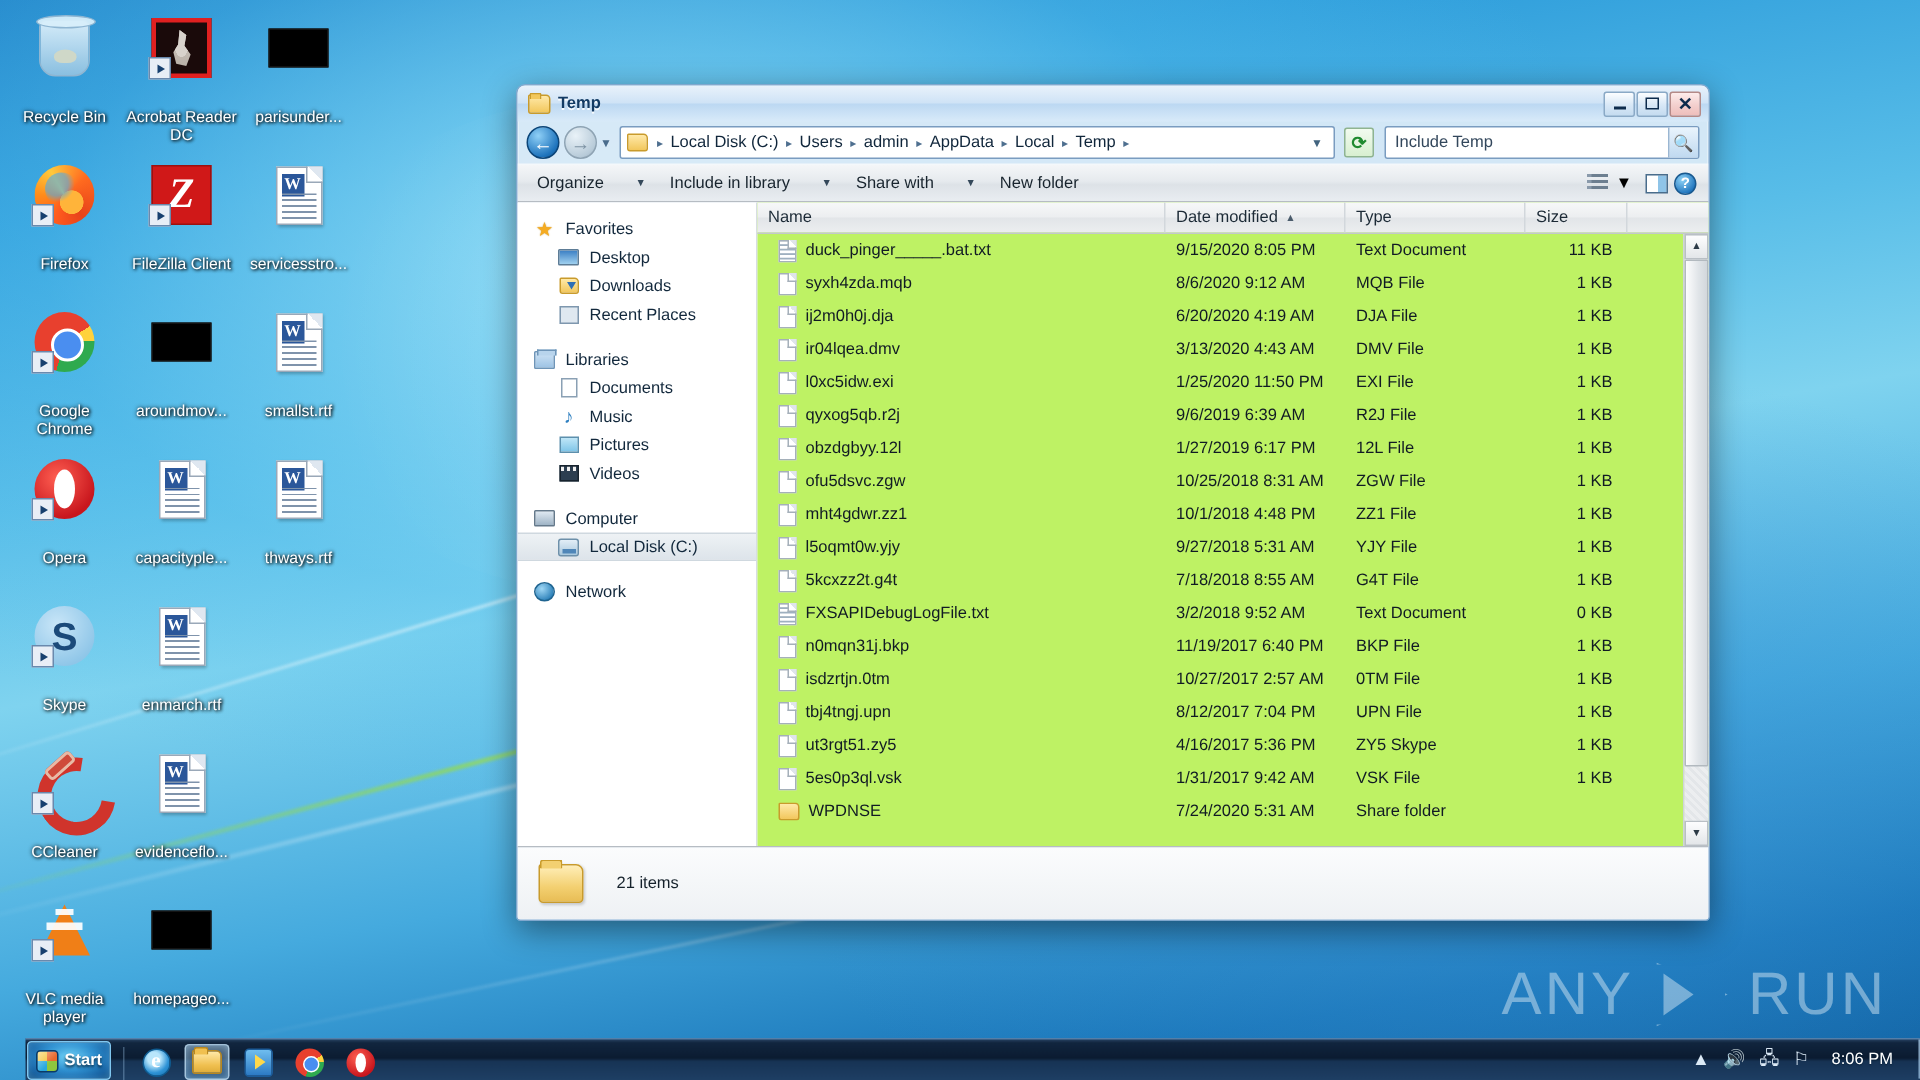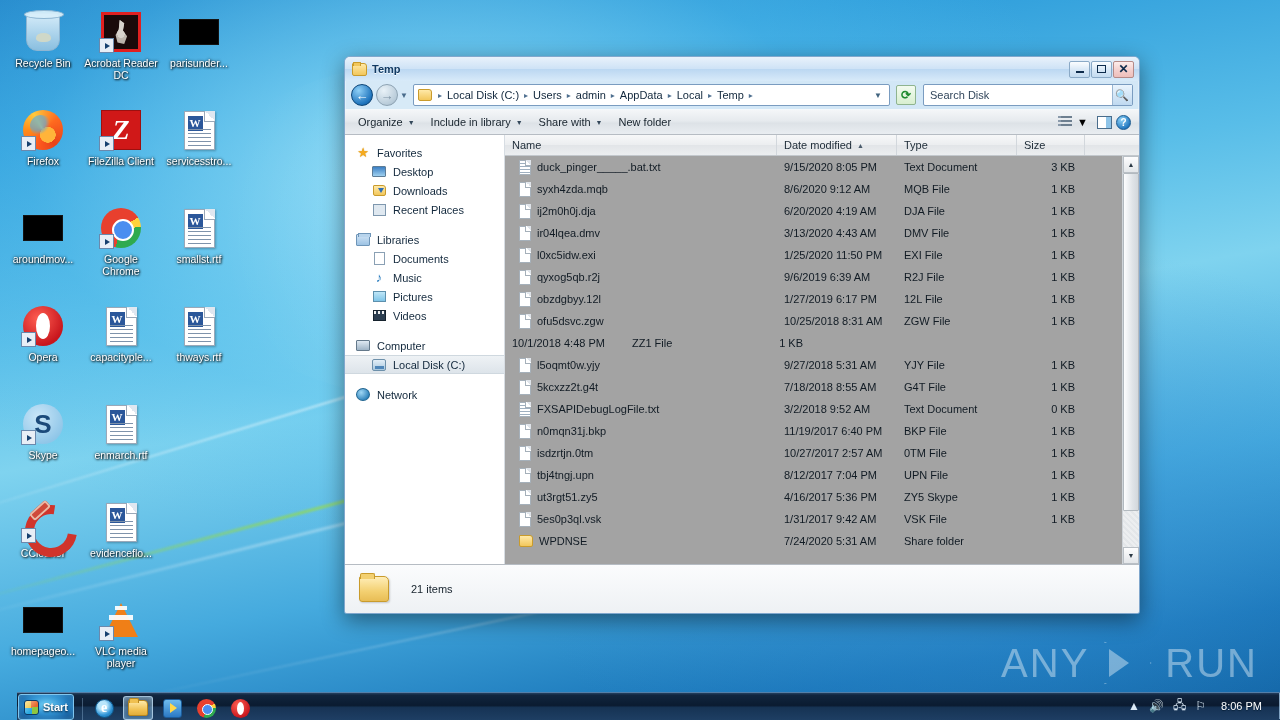--- a/index.html
+++ b/index.html
@@ -50,20 +50,21 @@
     display: grid;
     grid-template-columns: repeat(3, 74px);
     grid-auto-rows: 96px;
     gap: 2px 4px;
   }
   .dicon {
     width: 74px; height: 96px;
     display: flex; flex-direction: column; align-items: center;
     padding-top: 4px;
     cursor: default;
+    gap: 15px;
   }
   .dicon .glyph {
     width: 44px; height: 44px;
     position: relative;
     display: flex; align-items: center; justify-content: center;
     margin-bottom: 3px;
   }
   .dicon .lbl {
     color: #fff; font-size: 10.5px; line-height: 12px;
     text-align: center; width: 74px;
@@ -330,21 +331,21 @@
     height: 26px; flex: 0 0 26px;
     background: linear-gradient(180deg, #f4f6f8 0%, #e6eaee 45%, #dde2e7 55%, #e9edf1 100%);
     border-top: 1px solid #f4f8fb;
     border-bottom: 1px solid #b6bcc3;
     display: flex; align-items: center;
     padding: 0 6px; gap: 2px;
   }
   .cmd {
     font-size: 11px; color: #18242e;
     padding: 3px 7px; border-radius: 2px;
-    display: flex; align-items: center; gap: 5px;
+    display: flex; align-items: center; gap: 21px;
     cursor: default; white-space: nowrap;
   }
   .cmd .car { font-size: 7px; color: #34485a; }
   .cmd-right { margin-left: auto; display: flex; align-items: center; gap: 4px; padding-right: 2px;}
   .viewsel {
     display: flex; align-items: center; gap: 5px;
     padding: 2px 5px; border-radius: 2px;
   }
   .viewglyph {
     width: 14px; height: 12px;
@@ -410,21 +411,21 @@
   .ni-pics { width:13px;height:11px;background:linear-gradient(180deg,#bfe6f7,#7fc5e8);border:1px solid #5d90ad; }
   .ni-vids { width:13px;height:11px;background:#2c3e50;border:1px solid #16222d;
              background-image: repeating-linear-gradient(90deg,#f0f0f0 0 2px, #2c3e50 2px 4px);
              background-size: 100% 3px; background-repeat: no-repeat; background-position: 0 0, 0 8px; }
   .ni-comp { width:14px;height:11px;background:linear-gradient(180deg,#dfe9f2,#9fb4c6);border:1px solid #64798b;border-radius:1px; }
   .ni-disk { width:14px;height:12px;background:linear-gradient(180deg,#e2eef7,#a9c8de);border:1px solid #6d90aa;border-radius:2px; position:relative;}
   .ni-disk::after{content:"";position:absolute;left:2px;bottom:1px;width:9px;height:3px;background:#4f86b8;}
   .ni-net { width:14px;height:13px;border-radius:50%;background:radial-gradient(circle at 35% 32%,#9fd7f5,#2a7fb8 78%);border:1px solid #1f6490; }
 
   
-  .listarea { flex: 1; display: flex; flex-direction: column; min-width: 0; background:#a3a3a3; }
+  .listarea { flex: 1; display: flex; flex-direction: column; min-width: 0; background:#bef264; }
   .colhdr {
     height: 21px; flex: 0 0 21px;
     display: flex; align-items: stretch;
     background: linear-gradient(180deg, #f7f8f9 0%, #eceef0 48%, #e2e5e8 52%, #eceef0 100%);
     border-bottom: 1px solid #c3c8cd;
   }
   .ch {
     display: flex; align-items: center;
     padding: 0 7px; font-size: 11px; color: #1c2a36;
     border-right: 1px solid #d2d7dc;
@@ -655,30 +656,30 @@
         <span class="glyph">
           <span class="ic-doc">
             <span class="wmark">W</span>
             <span class="lines"></span>
           </span>
         </span>
         <span class="lbl">servicesstro...</span>
       </div>
       <div class="dicon">
         <span class="glyph">
-          <span class="ic-black"></span>
-        </span>
-        <span class="lbl">aroundmov...</span>
-      </div>
-      <div class="dicon">
-        <span class="glyph">
           <span class="ic-chrome"></span>
           <span class="shortcut-arrow"></span>
         </span>
         <span class="lbl">Google Chrome</span>
+      </div>
+      <div class="dicon">
+        <span class="glyph">
+          <span class="ic-black"></span>
+        </span>
+        <span class="lbl">aroundmov...</span>
       </div>
       <div class="dicon">
         <span class="glyph">
           <span class="ic-doc">
             <span class="wmark">W</span>
             <span class="lines"></span>
           </span>
         </span>
         <span class="lbl">smallst.rtf</span>
       </div>
@@ -736,30 +737,30 @@
           <span class="ic-doc">
             <span class="wmark">W</span>
             <span class="lines"></span>
           </span>
         </span>
         <span class="lbl">evidenceflo...</span>
       </div>
       <div class="dicon"></div>
       <div class="dicon">
         <span class="glyph">
-          <span class="ic-black"></span>
-        </span>
-        <span class="lbl">homepageo...</span>
-      </div>
-      <div class="dicon">
-        <span class="glyph">
           <span class="ic-vlc"></span>
           <span class="shortcut-arrow"></span>
         </span>
         <span class="lbl">VLC media player</span>
+      </div>
+      <div class="dicon">
+        <span class="glyph">
+          <span class="ic-black"></span>
+        </span>
+        <span class="lbl">homepageo...</span>
       </div>
       <div class="dicon"></div>
     </div>
 
   <div id="explorer">
 
     <div class="titlebar">
       <div class="tb-icon"></div>
       <div class="tb-title">Temp</div>
       <div class="wbtns">
@@ -793,21 +794,21 @@
             <span class="crumb-sep">▸</span>
             <span class="crumb">Local</span>
             <span class="crumb-sep">▸</span>
             <span class="crumb">Temp</span>
             <span class="crumb-sep">▸</span>
           </div>
         <div class="addr-drop">▼</div>
       </div>
       <div class="refresh">⟳</div>
       <div class="searchbox">
-        <span class="ph">Search Disk</span>
+        <span class="ph">Include Temp</span>
         <span class="search-ic">🔍</span>
       </div>
     </div>
 
     <div class="cmdbar">
       <div class="cmd">
         <span>Organize</span>
         <span class="car">▼</span>
       </div>
       <div class="cmd">
@@ -930,21 +931,21 @@
 
         <div style="flex:1;display:flex;min-height:0;">
           <div class="rows" id="rows">
               <div class="row">
                 <span class="cell c-name">
                   <span class="fi txt"></span>
                   <span>duck_pinger_____.bat.txt</span>
                 </span>
                 <span class="cell c-date">9/15/2020 8:05 PM</span>
                 <span class="cell c-type">Text Document</span>
-                <span class="cell c-size">3 KB</span>
+                <span class="cell c-size">11 KB</span>
               </div>
               <div class="row">
                 <span class="cell c-name">
                   <span class="fi"></span>
                   <span>syxh4zda.mqb</span>
                 </span>
                 <span class="cell c-date">8/6/2020 9:12 AM</span>
                 <span class="cell c-type">MQB File</span>
                 <span class="cell c-size">1 KB</span>
               </div>
@@ -996,20 +997,24 @@
               <div class="row">
                 <span class="cell c-name">
                   <span class="fi"></span>
                   <span>ofu5dsvc.zgw</span>
                 </span>
                 <span class="cell c-date">10/25/2018 8:31 AM</span>
                 <span class="cell c-type">ZGW File</span>
                 <span class="cell c-size">1 KB</span>
               </div>
               <div class="row">
+                <span class="cell c-name">
+                  <span class="fi"></span>
+                  <span>mht4gdwr.zz1</span>
+                </span>
                 <span class="cell c-date">10/1/2018 4:48 PM</span>
                 <span class="cell c-type">ZZ1 File</span>
                 <span class="cell c-size">1 KB</span>
               </div>
               <div class="row">
                 <span class="cell c-name">
                   <span class="fi"></span>
                   <span>l5oqmt0w.yjy</span>
                 </span>
                 <span class="cell c-date">9/27/2018 5:31 AM</span>

